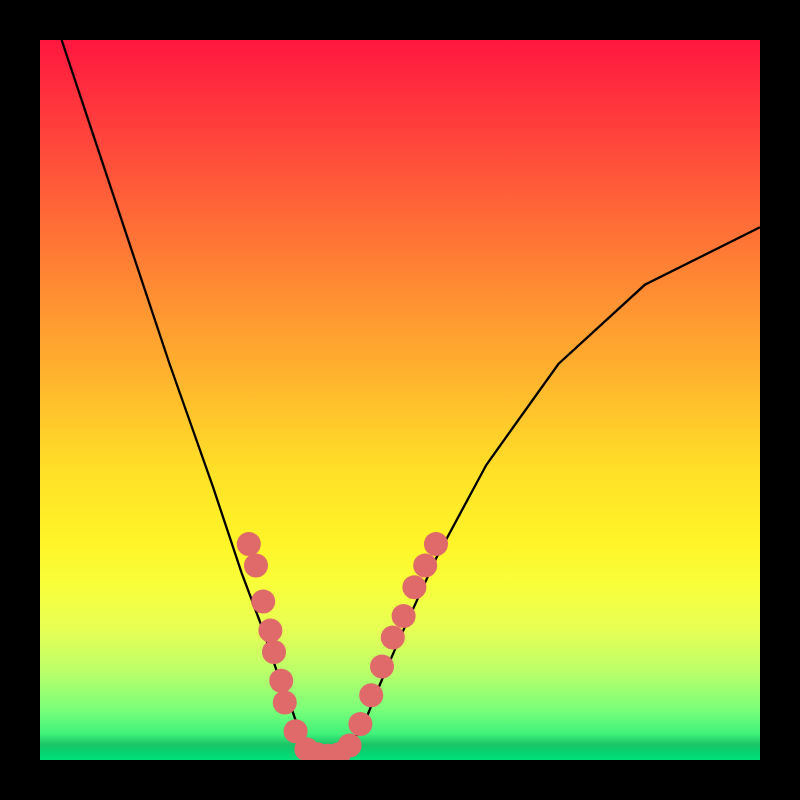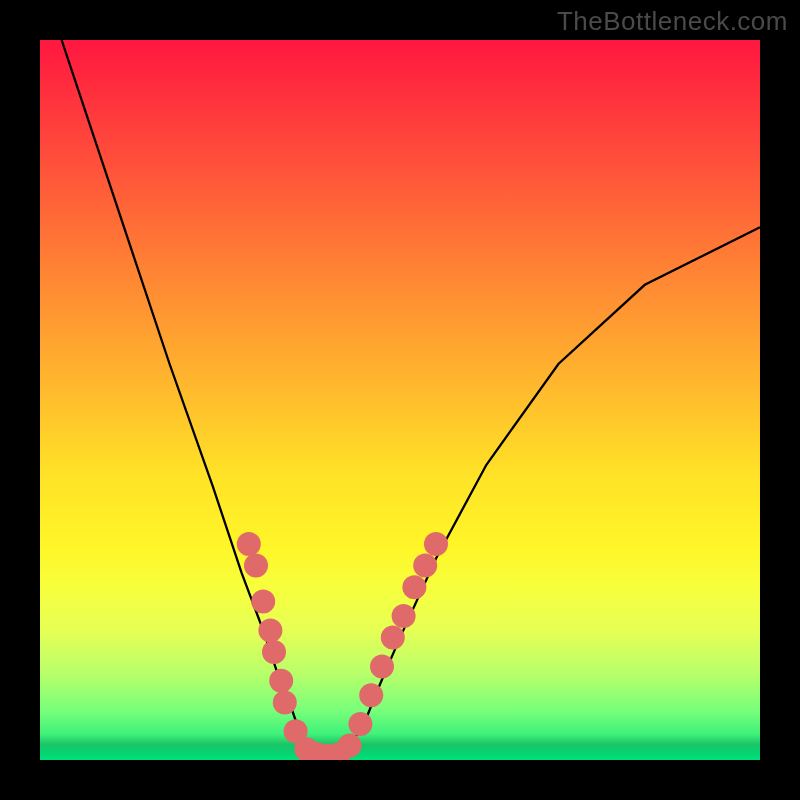--- a/index.html
+++ b/index.html
@@ -71,21 +71,20 @@
   .curve-path {
     fill: none;
     stroke: #000;
     stroke-width: 2.3;
   }
 </style>
 </head>
 <body>
 
 <div class="frame">
-  <div class="watermark">TheBottleneck.com</div>
 
   <div class="plot">
     <div class="grad"></div>
     <div class="dark-bottom"></div>
 
     <svg class="curve" viewBox="0 0 720 720" preserveAspectRatio="none">
       <path id="main-curve" class="curve-path" d="M21.6 0.0 L72.0 151.2 L129.6 324.0 L172.8 446.4 L201.6 532.8 L223.2 590.4 L237.6 633.6 L252.0 669.6 L259.2 691.2 L270.0 705.6 L280.8 716.4 L295.2 716.4 L309.6 705.6 L324.0 684.0 L338.4 648.0 L360.0 597.6 L396.0 518.4 L446.4 424.8 L518.4 324.0 L604.8 244.8 L720.0 187.2"></path>
       <g id="beads">
           <circle cx="208.8" cy="504.0" r="12" class="bead"></circle>
           <circle cx="216.0" cy="525.6" r="12" class="bead"></circle>

